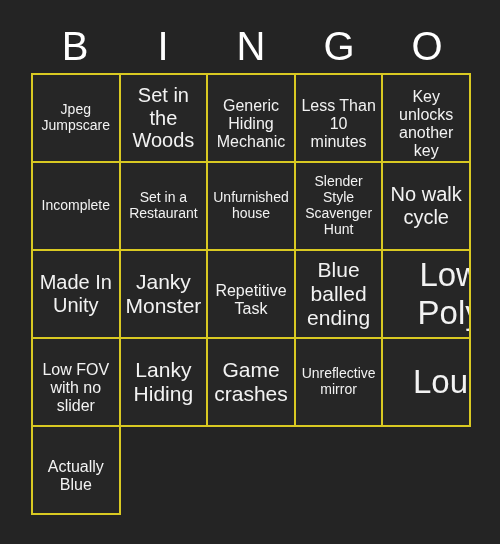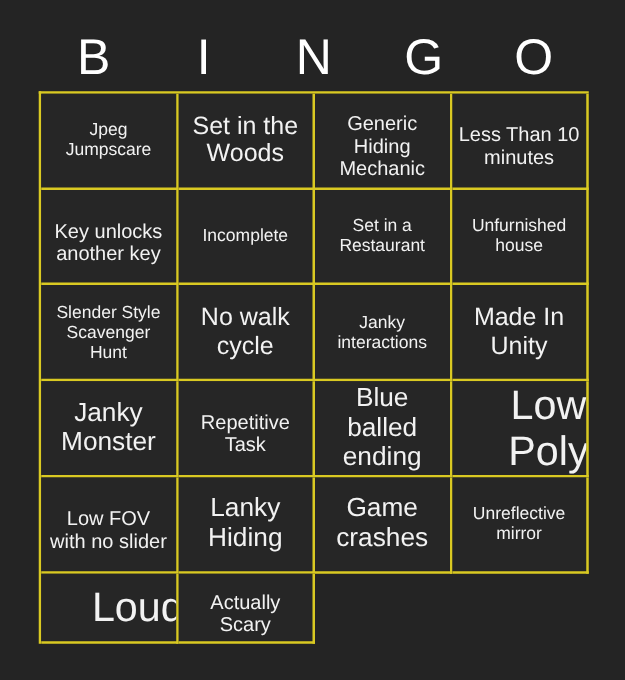--- a/index.html
+++ b/index.html
@@ -39,21 +39,21 @@
     font-family: "Liberation Sans", sans-serif;
     user-select: none;
   }
   #grid {
     position: absolute;
     left: 31px;
     top: 73px;
     width: 440px;
     height: 442px;
     display: grid;
-    grid-template-columns: repeat(4, 1fr);
+    grid-template-columns: repeat(5, 1fr);
     grid-template-rows: repeat(5, 1fr);
     box-sizing: border-box;
     border-top: 2px solid #d9c922;
     border-left: 2px solid #d9c922;
   }
   .cell {
     box-sizing: border-box;
     border-right: 2px solid #d9c922;
     border-bottom: 2px solid #d9c922;
     background: #262626;
@@ -116,23 +116,20 @@
       <div class="cell">
         <span class="cell-text fs-sm">Unfurnished house</span>
       </div>
       <div class="cell">
         <span class="cell-text fs-sm">Slender Style Scavenger Hunt</span>
       </div>
       <div class="cell">
         <span class="cell-text fs-xl">No walk cycle</span>
       </div>
       <div class="cell">
-        <span class="cell-text fs-sm">Janky interactions</span>
-      </div>
-      <div class="cell">
         <span class="cell-text fs-xl">Made In Unity</span>
       </div>
       <div class="cell">
         <span class="cell-text fs-lg">Janky Monster</span>
       </div>
       <div class="cell">
         <span class="cell-text fs-md">Repetitive Task</span>
       </div>
       <div class="cell">
         <span class="cell-text fs-lg">Blue balled ending</span>
@@ -149,17 +146,17 @@
       <div class="cell">
         <span class="cell-text fs-lg">Game crashes</span>
       </div>
       <div class="cell">
         <span class="cell-text fs-sm">Unreflective mirror</span>
       </div>
       <div class="cell">
         <span class="cell-text fs-xxl">Loud</span>
       </div>
       <div class="cell">
-        <span class="cell-text fs-md">Actually Scary</span>
+        <span class="cell-text fs-md">Actually Blue</span>
       </div>
     </div>
 
 </div>
 
 </body></html>

